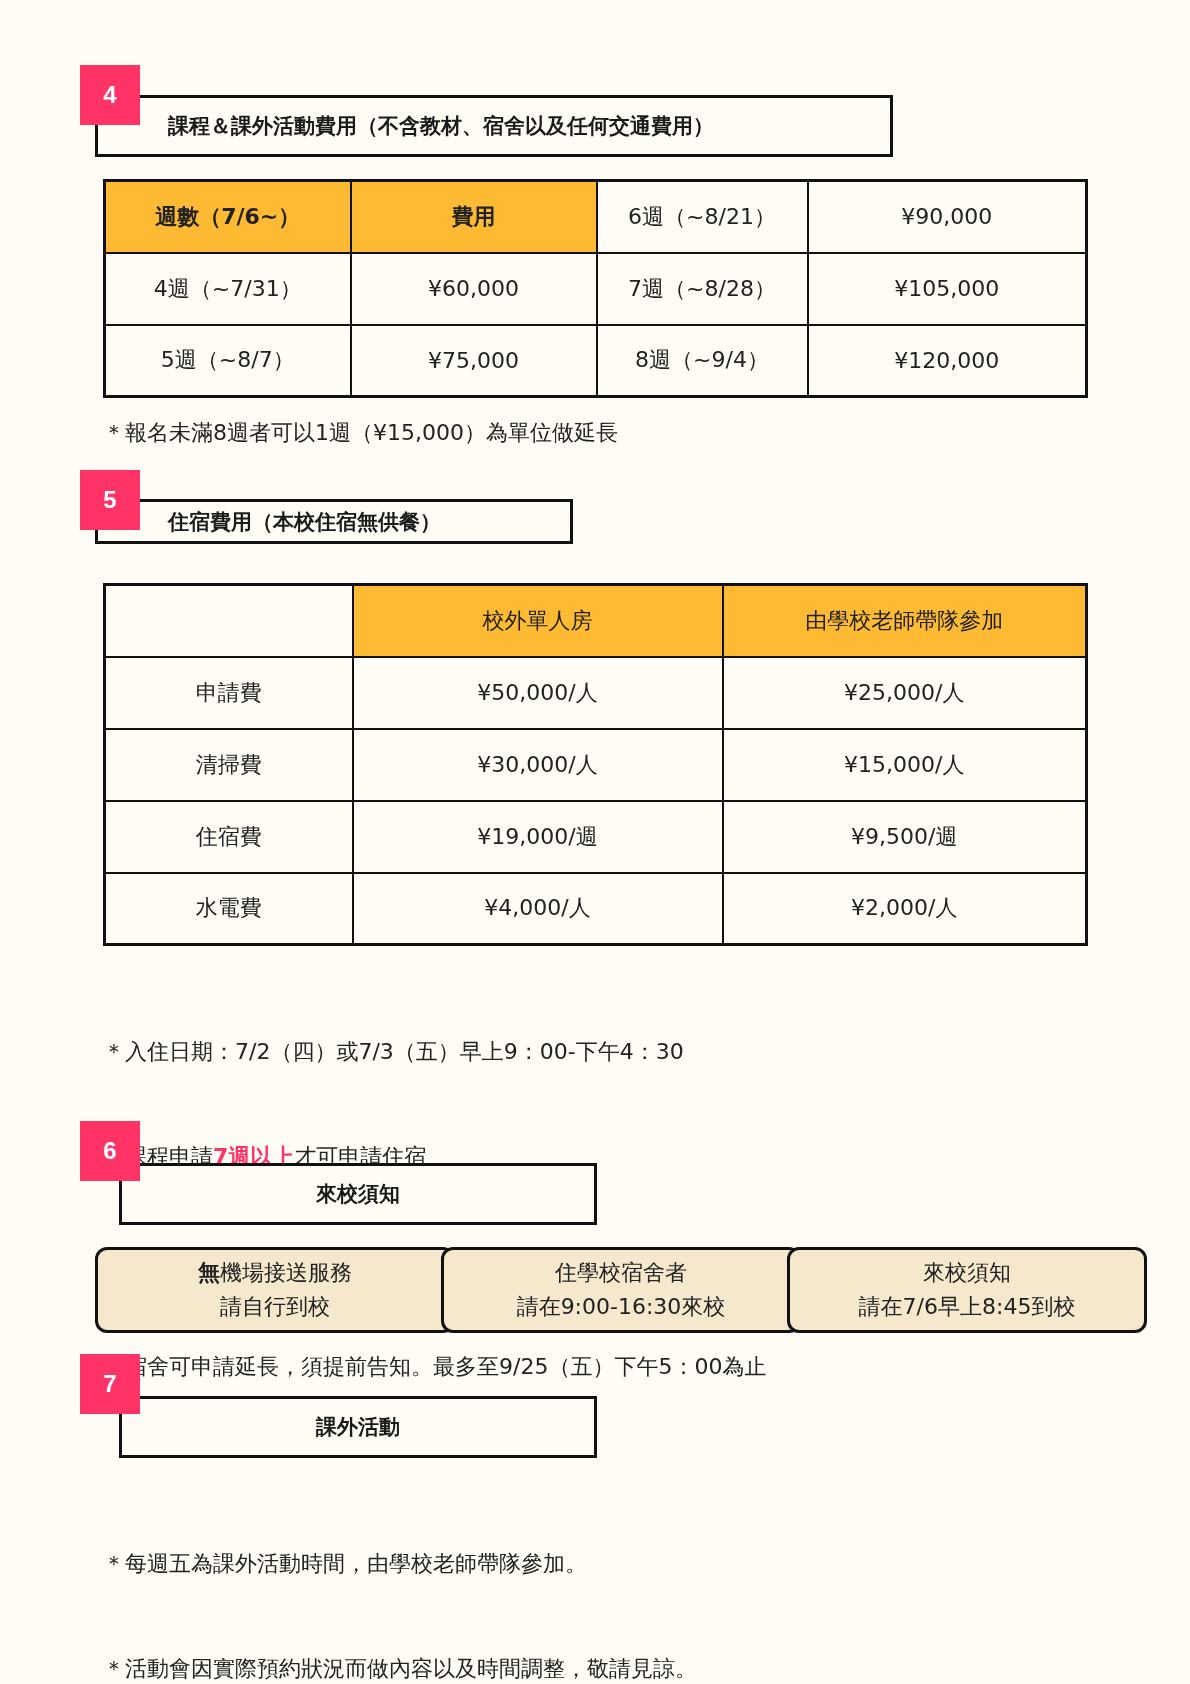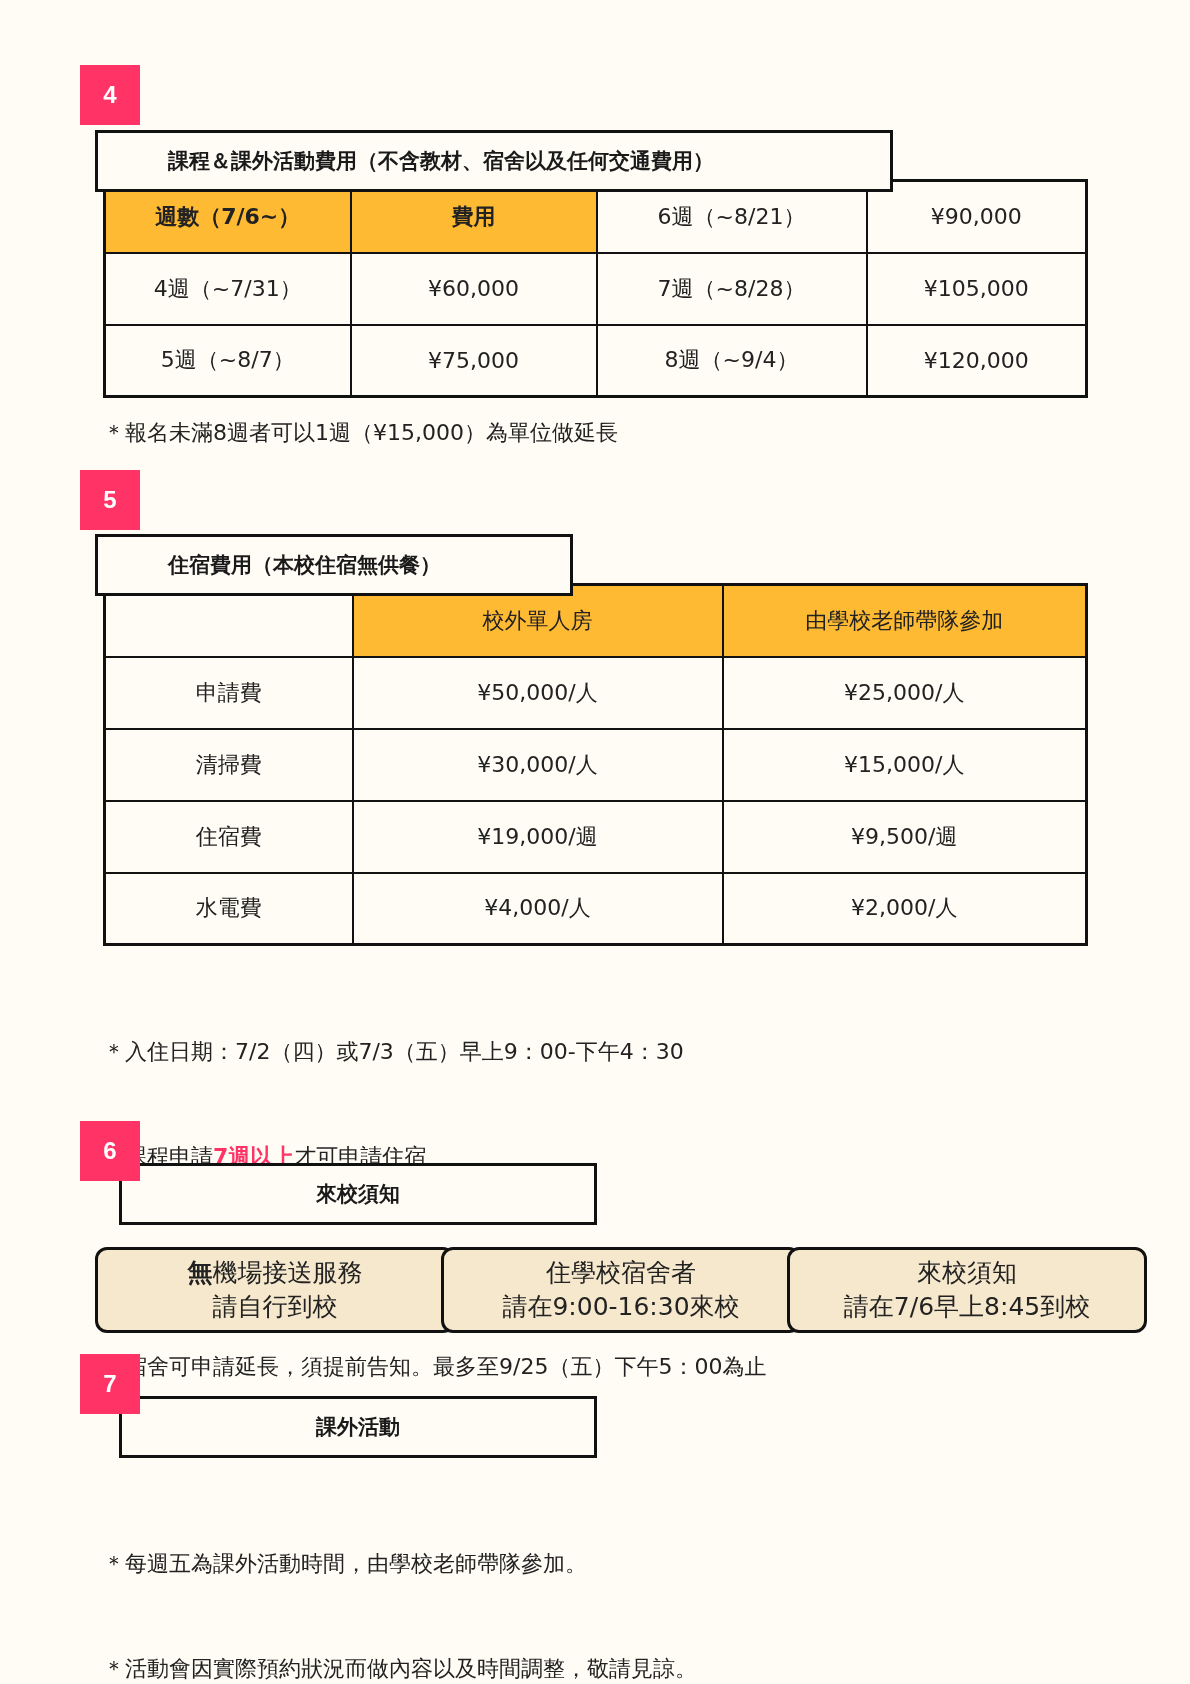--- a/index.html
+++ b/index.html
@@ -25,21 +25,21 @@
   }
   .title-box {
     position: absolute;
     border: 3px solid #111;
     background: #fffcf5;
     display: flex; align-items: center;
     font-weight: bold;
     font-size: 21px;
     z-index: 1;
   }
-  .title-box.left { padding-left: 70px; margin-top: 35px; }
+  .title-box.left { padding-left: 70px; }
   .title-box.center { justify-content: center; margin-left: 24px; }
 
   table.grid {
     position: absolute;
     border-collapse: collapse;
     background: #fffcf5;
     border: 3px solid #111;
   }
   table.grid td {
     border: 2.5px solid #111;
@@ -63,40 +63,40 @@
   .notes .pink { color: #ff3366; font-weight: bold; }
 
   .info-card {
     position: absolute;
     width: 360px; height: 86px;
     background: #f6e8cc;
     border: 3px solid #111;
     border-radius: 12px;
     display: flex; flex-direction: column;
     align-items: center; justify-content: center;
-    font-size: 25px;
+    font-size: 22px;
     line-height: 34px;
     color: #222;
   }
   .info-card .b { font-weight: bold; }
 </style>
 </head>
 <body>
 
 <div class="section-header">
   <div class="num-badge" style="left:80px; top:65px;">4</div>
   <div class="title-box left" style="left:95px; top:95px; width:798px; height:62px;">課程＆課外活動費用（不含教材、宿舍以及任何交通費用）</div>
 </div>
 
 <table class="grid" style="left:103px; top:179px; width:985px; height:217px;">
   <tbody>
       <tr style="height:72px;">
     <td class="hl bold" style="width:246px;margin-left:29px;">週數（7/6~）</td>
     <td class="hl bold" style="width:246px;">費用</td>
-    <td style="width:270px;">6週（~8/21）</td>
+    <td style="width:211px;">6週（~8/21）</td>
     <td>¥90,000</td>
   </tr>
   <tr style="height:72px;">
     <td>4週（~7/31）</td>
     <td>¥60,000</td>
     <td>7週（~8/28）</td>
     <td>¥105,000</td>
   </tr>
   <tr style="height:72px;">
     <td>5週（~8/7）</td>
@@ -104,21 +104,21 @@
     <td>8週（~9/4）</td>
     <td>¥120,000</td>
   </tr>
 </tbody>
   </table>
 
 <div class="notes" style="left:103px; top:415px;">＊報名未滿8週者可以1週（¥15,000）為單位做延長</div>
 
 <div class="section-header">
   <div class="num-badge" style="left:80px; top:470px;">5</div>
-  <div class="title-box left" style="left:95px; top:499px; width:478px; height:62px;">住宿費用（本校住宿無供餐）</div>
+  <div class="title-box left" style="left:95px; top:499px; width:478px; height:45px;">住宿費用（本校住宿無供餐）</div>
 </div>
 
 <table class="grid" style="left:103px; top:583px; width:985px; height:362px;border-radius:19px;">
   <tbody>
       <tr style="height:72px;">
     <td style="width:248px;"></td>
     <td class="hl" style="width:370px;">校外單人房</td>
     <td class="hl">由學校老師帶隊參加</td>
   </tr>
   <tr style="height:72px;padding-left:48px;">

